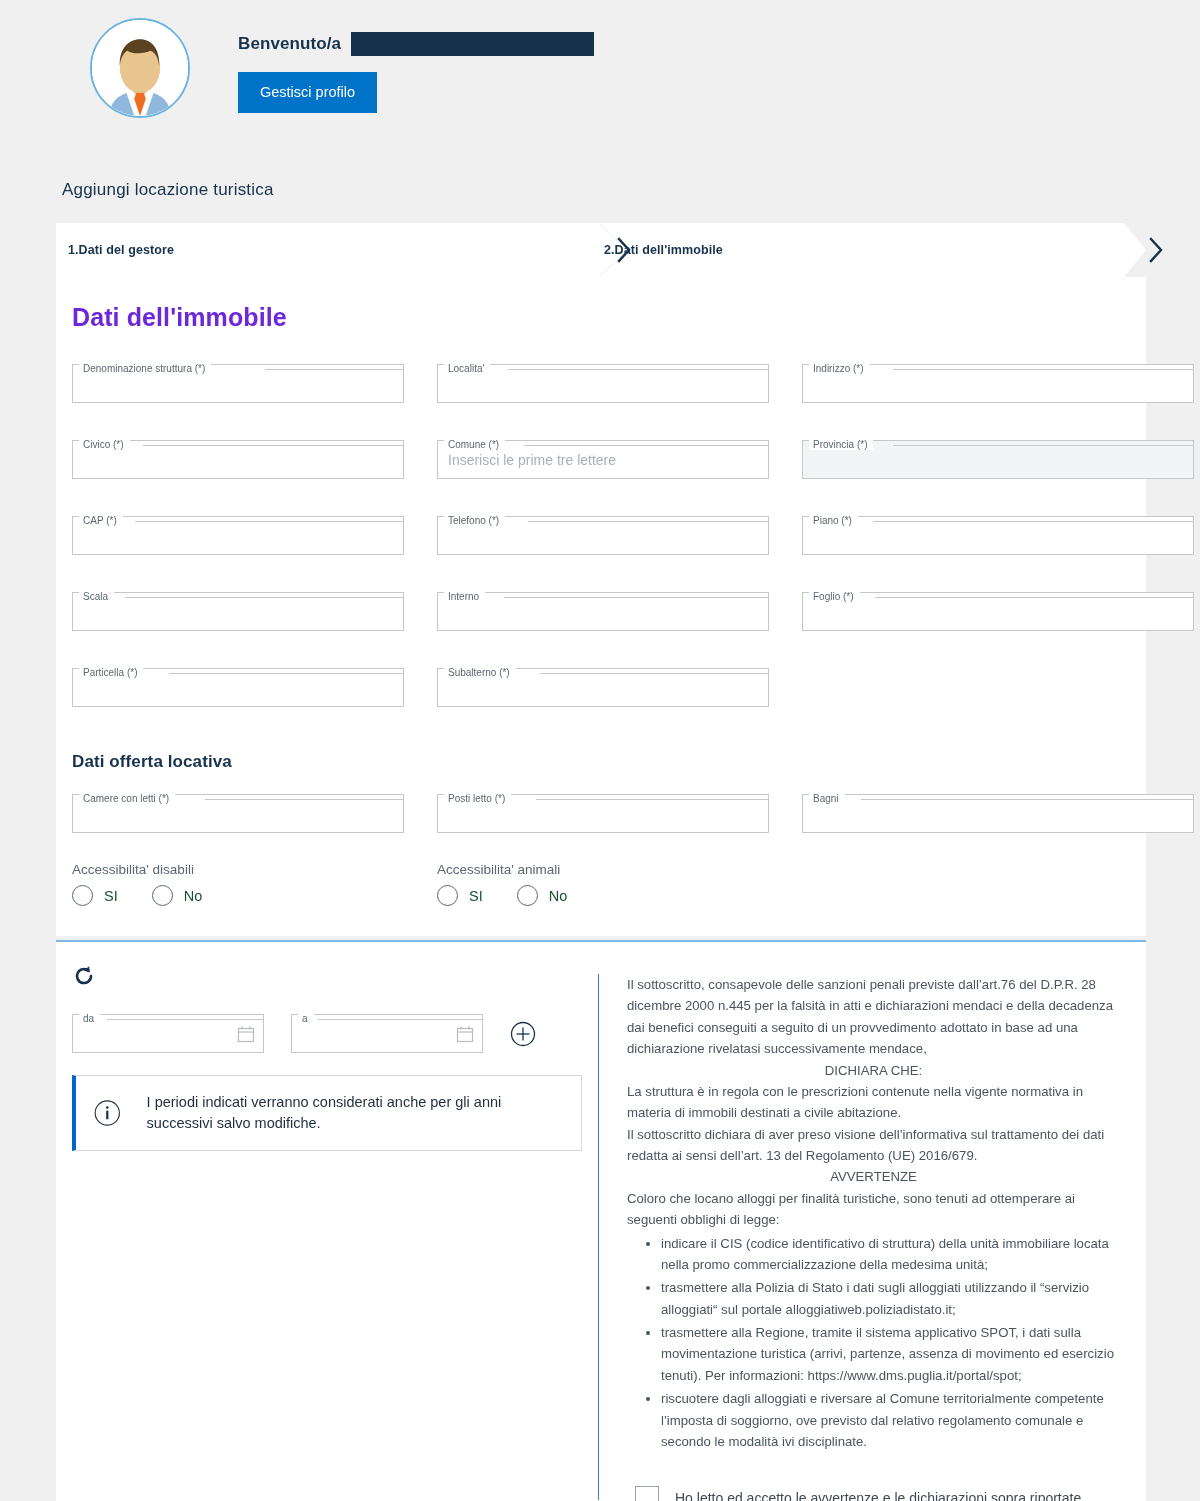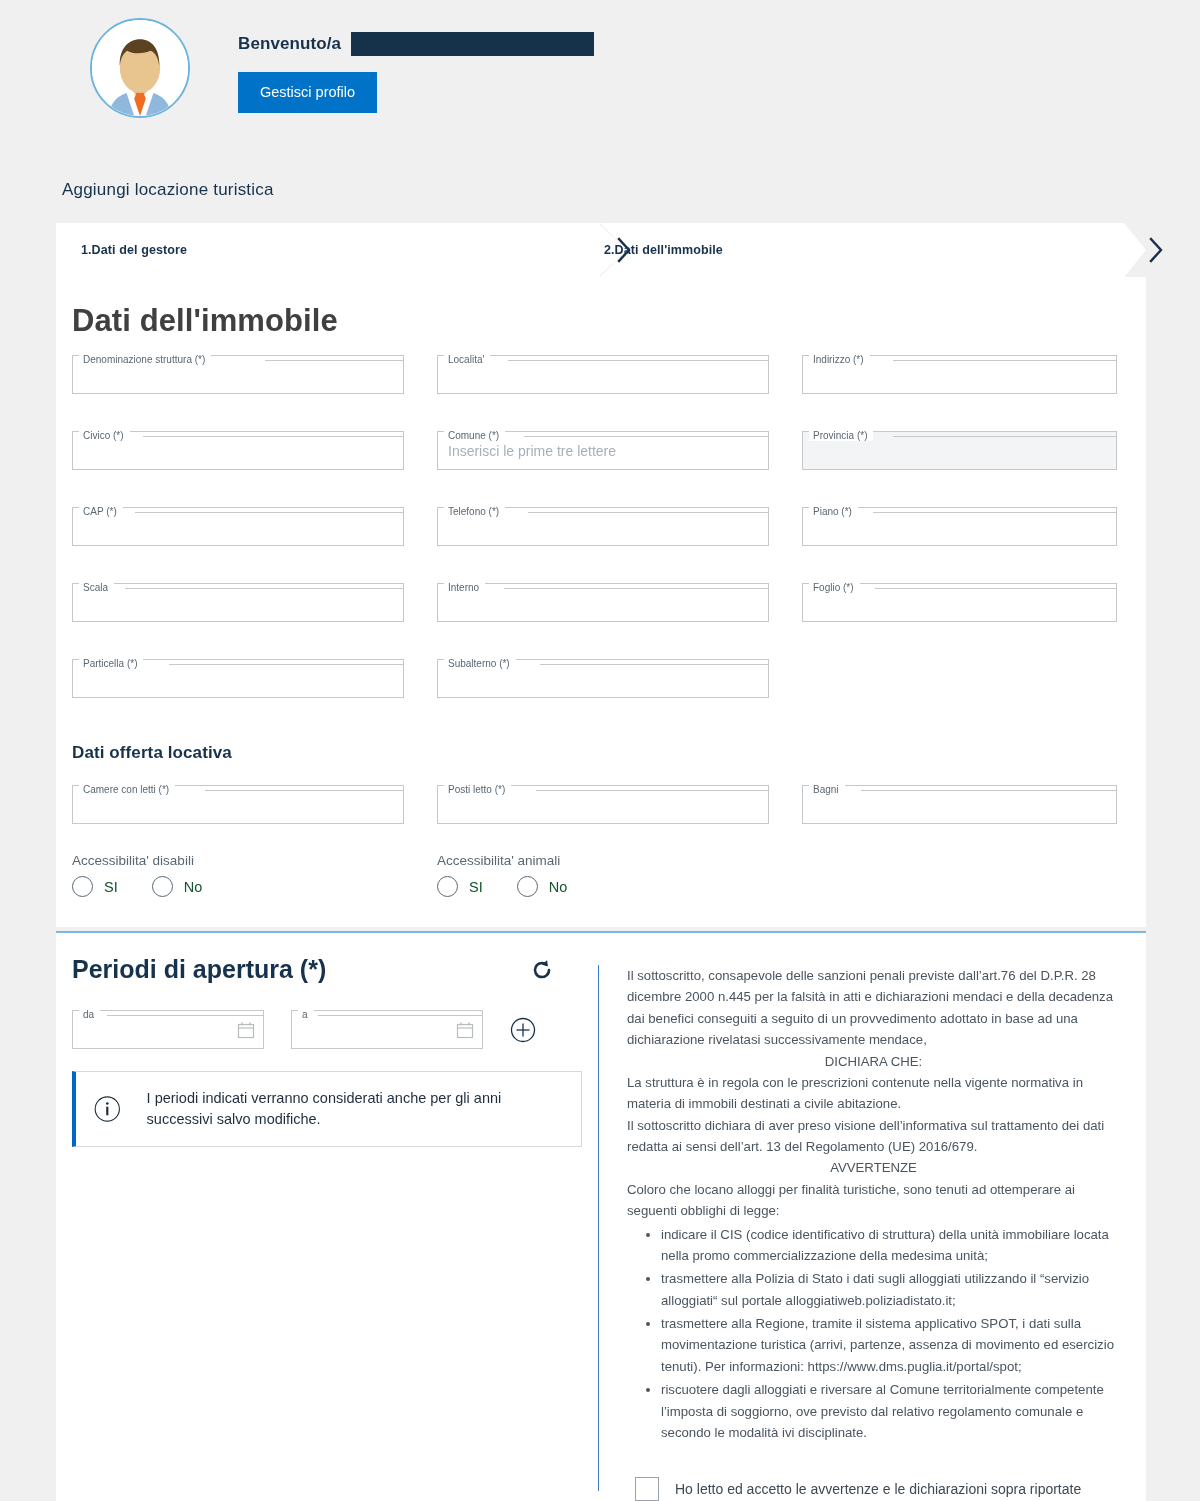--- a/index.html
+++ b/index.html
@@ -74,21 +74,21 @@
     display: flex;
     align-items: center;
     clip-path: polygon(0 0, calc(100% - 22px) 0, 100% 50%, calc(100% - 22px) 100%, 0 100%);
   }
   .step {
     position: relative;
     display: flex;
     align-items: center;
     height: 100%;
   }
-  .step-1 { width: 534px; padding-left: 25px; }
+  .step-1 { width: 534px; padding-left: 12px; }
   .step-2 { width: 534px; padding-left: 14px; }
   .step-label {
     font-size: 12.5px;
     font-weight: bold;
     color: #17324d;
     letter-spacing: .1px;
   }
   .step-sep {
     position: absolute;
     top: 0; height: 100%;
@@ -117,44 +117,44 @@
   .panel-a { padding: 26px 0 30px 0; }
   .panel-b {
     margin-top: 4px;
     border-top: 2px solid #7fb7e0;
     padding: 0 0 36px 0;
     min-height: 620px;
     position: relative;
   }
 
   .section-title {
-    font-size: 31px;
+    font-size: 25px;
     font-weight: bold;
-    color: #404040;
-    margin: 0 0 4px 16px;
+    color: #6d28d9;
+    margin: 0 0 20px 16px;
     letter-spacing: .1px;
   }
   .section-subtitle {
     font-size: 17px;
     font-weight: bold;
     color: #17324d;
     margin: 20px 0 10px 16px;
     letter-spacing: .1px;
   }
 
   
   .form-grid {
     display: grid;
     grid-template-columns: 365px 365px 360px;
     column-gap: 0;
     row-gap: 0;
     padding: 0 16px;
   }
   .field { position: relative; padding-top: 12px; margin-bottom: 25px; width: 332px; }
-  .field.w330 { width: 315px; }
+  .field.w330 { width: 392px; }
   .field-box {
     position: relative;
     height: 39px;
     border: 1px solid #c5c7c9;
     background: #ffffff;
   }
   .field-box.disabled { background: #f3f4f5; }
   .field-legend {
     position: absolute;
     top: 0; left: 6px;
@@ -521,21 +521,20 @@
 
     <div></div>
   </div>
 </div>
 
 <div class="panel panel-b">
   <div class="lower">
 
     <div class="lower-left">
       <div class="periodi-head">
-        <span class="periodi-title">Periodi di apertura (*)</span>
         <button class="icon-btn">
           <svg width="24" height="24" viewBox="0 0 24 24">
             <path d="M19 12a7 7 0 1 1-2.6-5.4" fill="none" stroke="#17324d" stroke-width="2.6" stroke-linecap="round"></path>
             <polygon points="17.2,2.2 17.6,8.4 11.6,6.6" fill="#17324d"></polygon>
           </svg>
         </button>
       </div>
 
       <div class="date-row">
         <div class="date-field">

